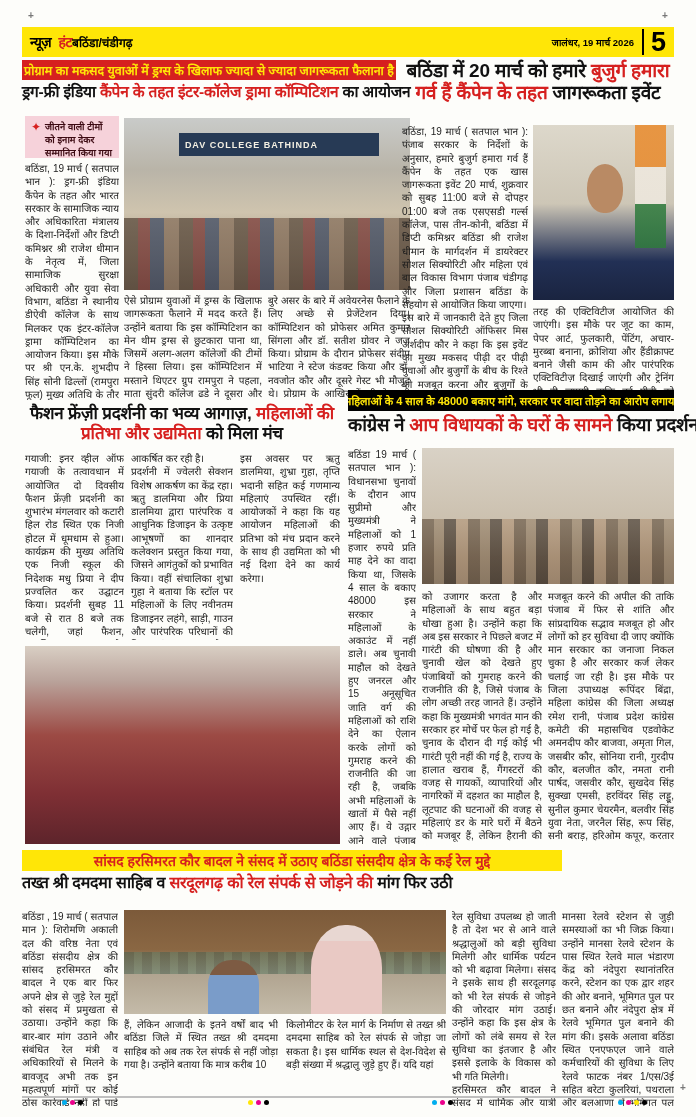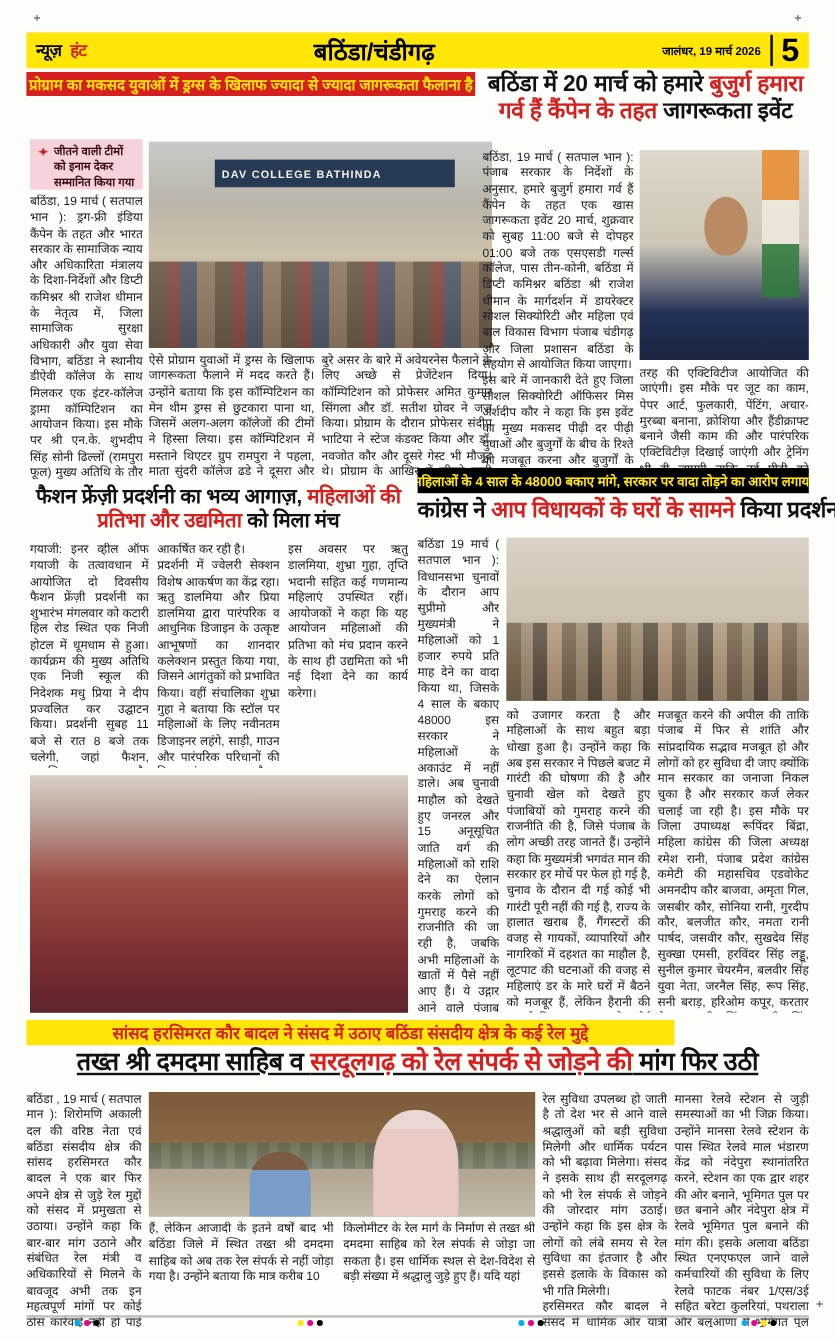--- a/index.html
+++ b/index.html
@@ -11,21 +11,21 @@
   .page{position:relative;width:696px;height:1117px;background:var(--paper);
     font-family:"Liberation Sans","DejaVu Sans",sans-serif;overflow:hidden;margin:0 auto;}
   .abs{position:absolute;}
   .mark{color:#777;font-size:10px;font-weight:bold;}
   
   .masthead{left:22px;top:27px;width:652px;height:30px;background:var(--yellow);
     display:flex;align-items:center;padding:0 8px;}
   .logo{font-weight:bold;font-size:14px;letter-spacing:-.5px;line-height:1;}
   .logo .b1{color:#000;}
   .logo .b2{color:var(--red);margin-left:4px;}
-  .edition{flex:1;text-align:center;font-weight:bold;font-size:20px;color:#000;}
+  .edition{flex:1;font-weight:bold;font-size:12px;color:#000;}
   .dateline{font-weight:bold;font-size:9.5px;color:#000;margin-right:8px;white-space:nowrap;}
   .pgdiv{width:2px;height:26px;background:#000;margin-right:7px;}
   .pageno{font-weight:bold;font-size:27px;color:#000;line-height:1;}
   
   .kicker{font-weight:bold;display:flex;align-items:center;justify-content:center;
     white-space:nowrap;overflow:hidden;}
   .k-red{background:var(--red);color:var(--yellow);}
   .k-black{background:#000;color:var(--yellow);}
   .k-yellow{background:var(--yellow);color:var(--red);}
   
@@ -81,20 +81,23 @@
       <span class="b2">हंट</span>
     </div>
     <div class="edition">बठिंडा/चंडीगढ़</div>
     <div class="dateline">जालंधर, 19 मार्च 2026</div>
     <div class="pgdiv"></div>
     <div class="pageno">5</div>
   </div>
 
   <div class="abs kicker k-red" style="left:22px;top:60px;width:374px;height:20px;font-size:12.5px;">प्रोग्राम का मकसद युवाओं में ड्रग्स के खिलाफ ज्यादा से ज्यादा जागरूकता फैलाना है</div>
 
+  <div class="abs hl" style="left:22px;top:83px;width:374px;height:30px;font-size:15.5px;text-align:center;white-space:nowrap;">
+    <span>ड्रग-फ्री इंडिया </span><span class="red">कैंपेन के तहत इंटर-कॉलेज ड्रामा कॉम्पिटिशन</span><span> का आयोजन</span>
+  </div>
 
   <div class="abs hibox" style="left:25px;top:116px;width:94px;height:42px;">
     <span class="star">✦</span>
     <span>जीतने वाली टीमों को इनाम देकर सम्मानित किया गया</span>
   </div>
 
   <div class="abs photo ph-a" style="left:124px;top:118px;width:286px;height:172px;">
     <div class="sign">DAV COLLEGE BATHINDA</div>
     <div class="crowd"></div>
   </div>
@@ -137,21 +140,21 @@
   <div class="abs photo ph-d" style="left:422px;top:448px;width:252px;height:136px;">
     <div class="row"></div>
   </div>
 
   <div class="abs bt" style="left:348px;top:448px;width:68px;height:396px;">बठिंडा 19 मार्च ( सतपाल भान ): विधानसभा चुनावों के दौरान आप सुप्रीमो और मुख्यमंत्री ने महिलाओं को 1 हजार रुपये प्रति माह देने का वादा किया था, जिसके 4 साल के बकाए 48000 इस सरकार ने महिलाओं के अकाउंट में नहीं डाले। अब चुनावी माहौल को देखते हुए जनरल और 15 अनूसूचित जाति वर्ग की महिलाओं को राशि देने का ऐलान करके लोगों को गुमराह करने की राजनीति की जा रही है, जबकि अभी महिलाओं के खातों में पैसे नहीं आए हैं। ये उद्गार आने वाले पंजाब विधानसभा चुनावों को लेकर अमरिंदर सिंह राजा वड़िंग के निर्देश पर और आप विधायकों के घरों के सामने किए जा रहे विरोध प्रदर्शनों की कड़ी में जिला कांग्रेस के नेतृत्व में विधानसभा जयतण सिंह गिल के घर के सामने महिलाओं और कार्यकर्ताओं की रैली के दौरान व्यक्त किए। इस रोष मार्च में महिलाओं के 4 साल के बकाए 48,000 रुपये देने की मांग को लेकर बड़ी संख्या में महिलाएं, महिला कांग्रेस की पदाधिकारी और महिलाओं मौजूद थीं। सरकार ने चुनावों के दौरान महिलाओं को 1,000 रुपये प्रति माह की गारंटी दी थी, लेकिन 4 साल का बकाया 48,000 रुपये खातों में जमा नहीं किया गया। उन्होंने कहा कि यह नीति विधानसभा चुनाव में बदलेगी और सरकार की कार्यशैली को बेनकाब करेगी</div>
   <div class="abs bt" style="left:422px;top:590px;width:120px;height:254px;">को उजागर करता है और महिलाओं के साथ बहुत बड़ा धोखा हुआ है। उन्होंने कहा कि अब इस सरकार ने पिछले बजट में गारंटी की घोषणा की है और चुनावी खेल को देखते हुए पंजाबियों को गुमराह करने की राजनीति की है, जिसे पंजाब के लोग अच्छी तरह जानते हैं। उन्होंने कहा कि मुख्यमंत्री भगवंत मान की सरकार हर मोर्चे पर फेल हो गई है, चुनाव के दौरान दी गई कोई भी गारंटी पूरी नहीं की गई है, राज्य के हालात खराब हैं, गैंगस्टरों की वजह से गायकों, व्यापारियों और नागरिकों में दहशत का माहौल है, लूटपाट की घटनाओं की वजह से महिलाएं डर के मारे घरों में बैठने को मजबूर हैं, लेकिन हैरानी की बात है कि सरकार इस ओर कोई ध्यान नहीं दे रही है, लोग बुनियादी सुविधाओं के लिए तरस रहे हैं। उन्होंने पंजाबियों से आने वाले विधानसभा चुनाव में कांग्रेस के हाथ</div>
   <div class="abs bt" style="left:548px;top:590px;width:126px;height:254px;">मजबूत करने की अपील की ताकि पंजाब में फिर से शांति और सांप्रदायिक सद्भाव मजबूत हो और लोगों को हर सुविधा दी जाए क्योंकि मान सरकार का जनाजा निकल चुका है और सरकार कर्ज लेकर चलाई जा रही है। इस मौके पर जिला उपाध्यक्ष रूपिंदर बिंद्रा, महिला कांग्रेस की जिला अध्यक्ष रमेश रानी, पंजाब प्रदेश कांग्रेस कमेटी की महासचिव एडवोकेट अमनदीप कौर बाजवा, अमृता गिल, जसबीर कौर, सोनिया रानी, गुरदीप कौर, बलजीत कौर, नमता रानी पार्षद, जसवीर कौर, सुखदेव सिंह सुक्खा एमसी, हरविंदर सिंह लड्डू, सुनील कुमार चेयरमैन, बलवीर सिंह युवा नेता, जरनैल सिंह, रूप सिंह, सनी बराड़, हरिओम कपूर, करतार मेहरा, जगमीत सिंह, बलजीत सिंह समेत बड़ी संख्या में कांग्रेस नेता व कार्यकर्ता मौजूद थे।</div>
 
   <div class="abs kicker k-yellow" style="left:22px;top:850px;width:540px;height:21px;font-size:14px;">सांसद हरसिमरत कौर बादल ने संसद में उठाए बठिंडा संसदीय क्षेत्र के कई रेल मुद्दे</div>
 
-  <div class="abs hl" style="left:22px;top:874px;width:652px;height:30px;font-size:21px;text-align:center;white-space:nowrap;text-decoration:underline;">
+  <div class="abs hl" style="left:22px;top:874px;width:652px;height:30px;font-size:16px;text-align:left;white-space:nowrap;">
     <span>तख्त श्री दमदमा साहिब व </span><span class="red">सरदूलगढ़ को रेल संपर्क से जोड़ने की</span><span> मांग फिर उठी</span>
   </div>
 
   <div class="abs photo ph-e" style="left:124px;top:910px;width:322px;height:104px;">
     <div class="seat"></div>
     <div class="man"></div>
     <div class="woman"></div>
   </div>
 
   <div class="abs bt" style="left:22px;top:910px;width:96px;height:196px;">बठिंडा , 19 मार्च ( सतपाल मान ): शिरोमणि अकाली दल की वरिष्ठ नेता एवं बठिंडा संसदीय क्षेत्र की सांसद हरसिमरत कौर बादल ने एक बार फिर अपने क्षेत्र से जुड़े रेल मुद्दों को संसद में प्रमुखता से उठाया। उन्होंने कहा कि बार-बार मांग उठाने और संबंधित रेल मंत्री व अधिकारियों से मिलने के बावजूद अभी तक इन महत्वपूर्ण मांगों पर कोई ठोस कार्रवाई नहीं हो पाई है, जो चिंता का विषय है। जिअद बठिंडा शहरी के हलका इंचार्ज इकबाल सिंह बबली ढिल्लों ने सांसद के प्रयासों की सराहना करते हुए कहा कि हरसिमरत कौर बादल लगातार बठिंडा संसदीय क्षेत्र के लोगों की आवाज संसद में मजबूती से उठा रही हैं। उन्होंने बताया कि सांसद ने संसद में कहा कि सिखों ने देश की आजादी और राष्ट्र निर्माण में बड़ी कुर्बानियां दी</div>

